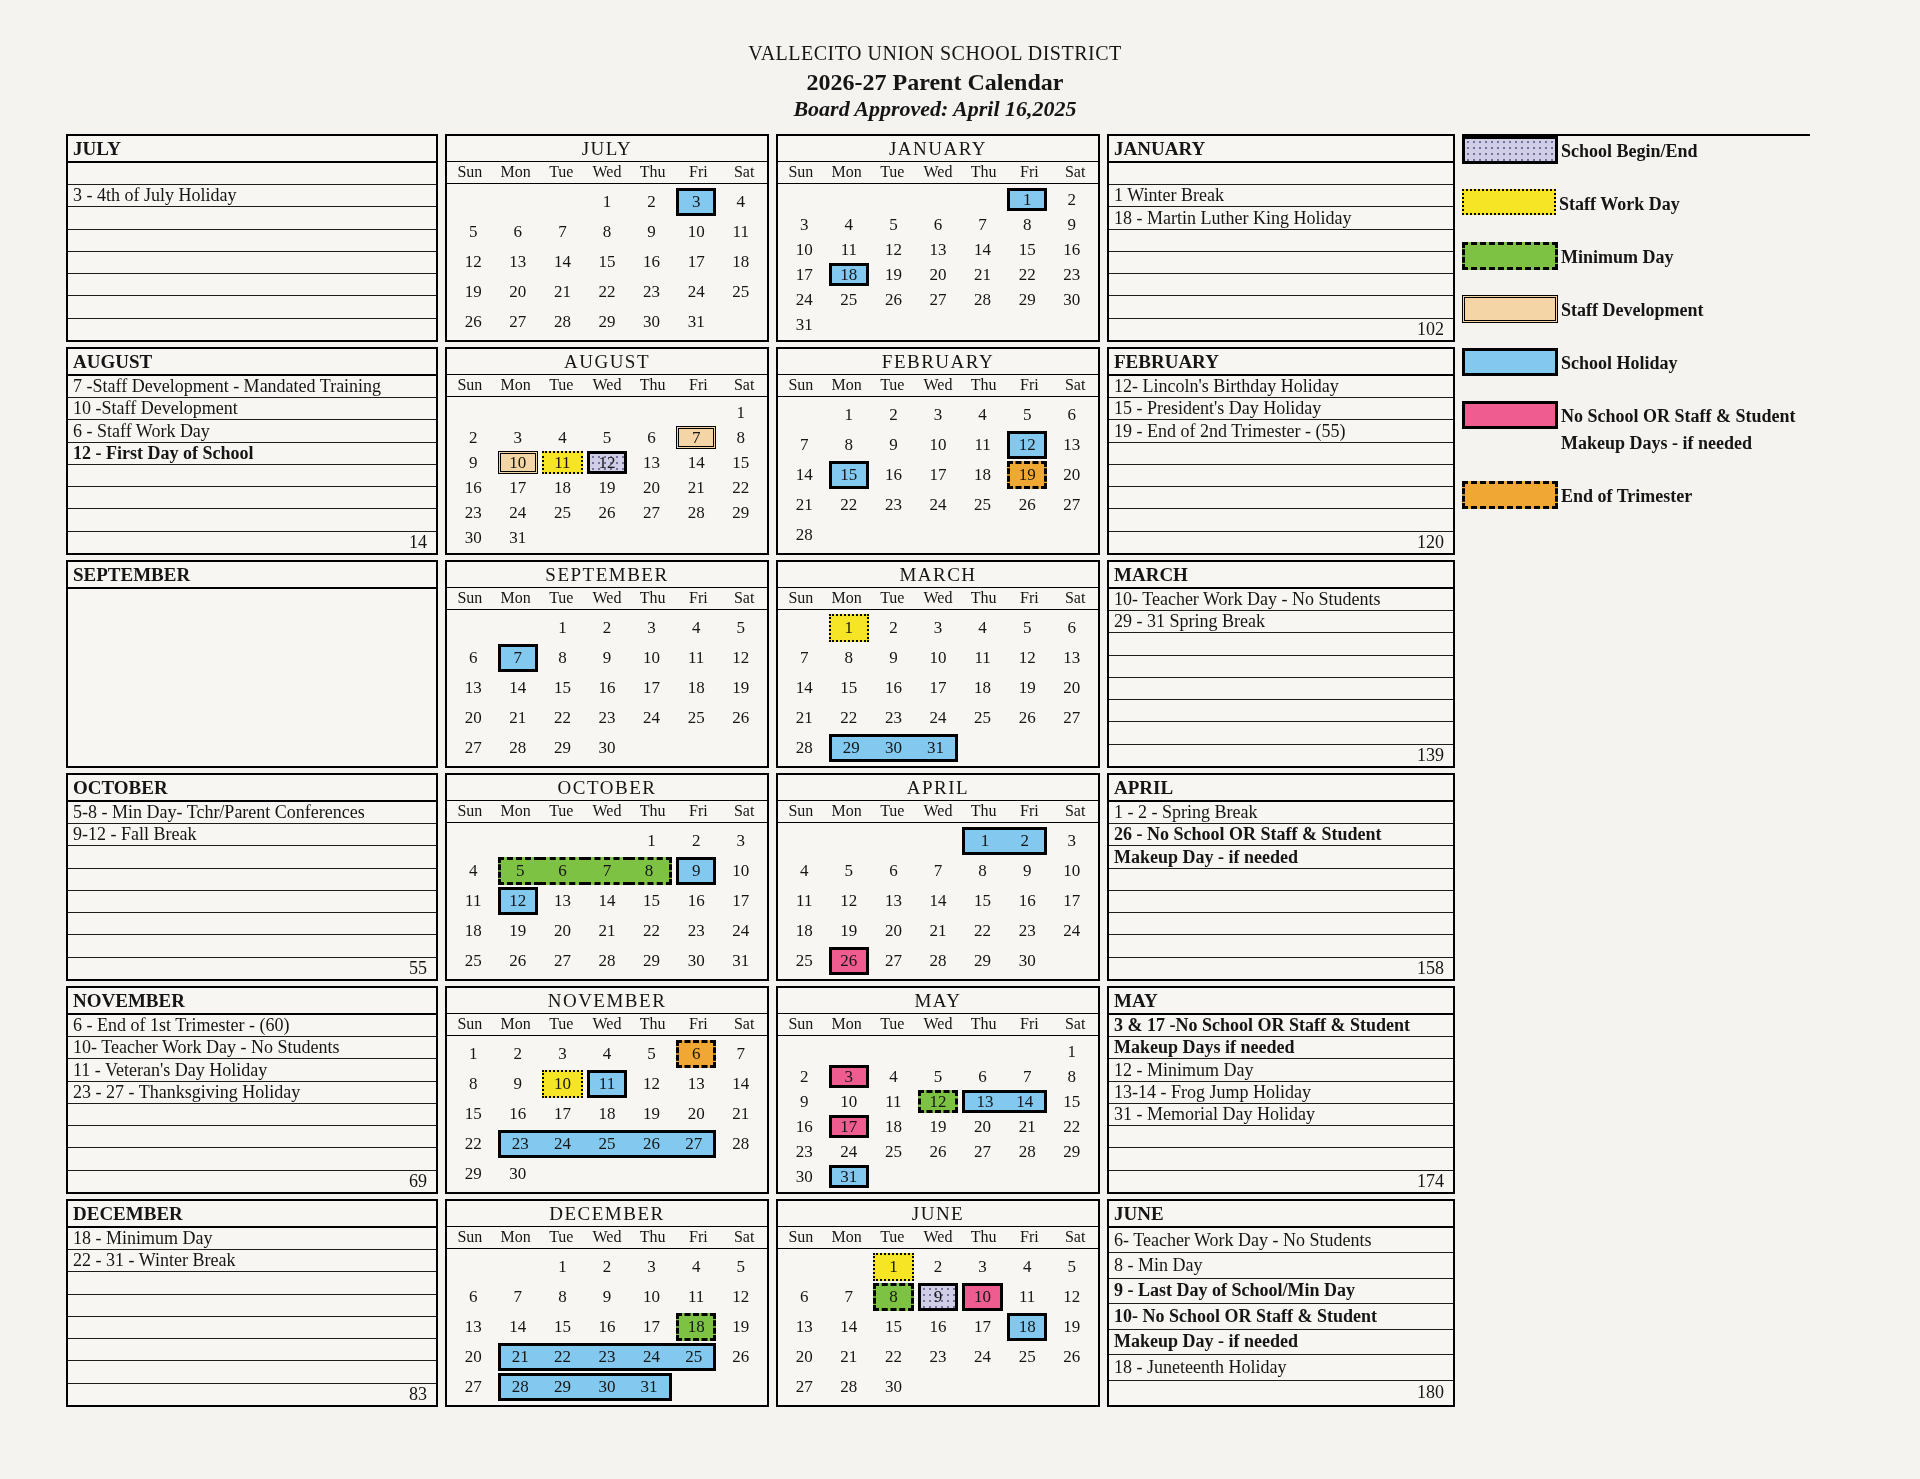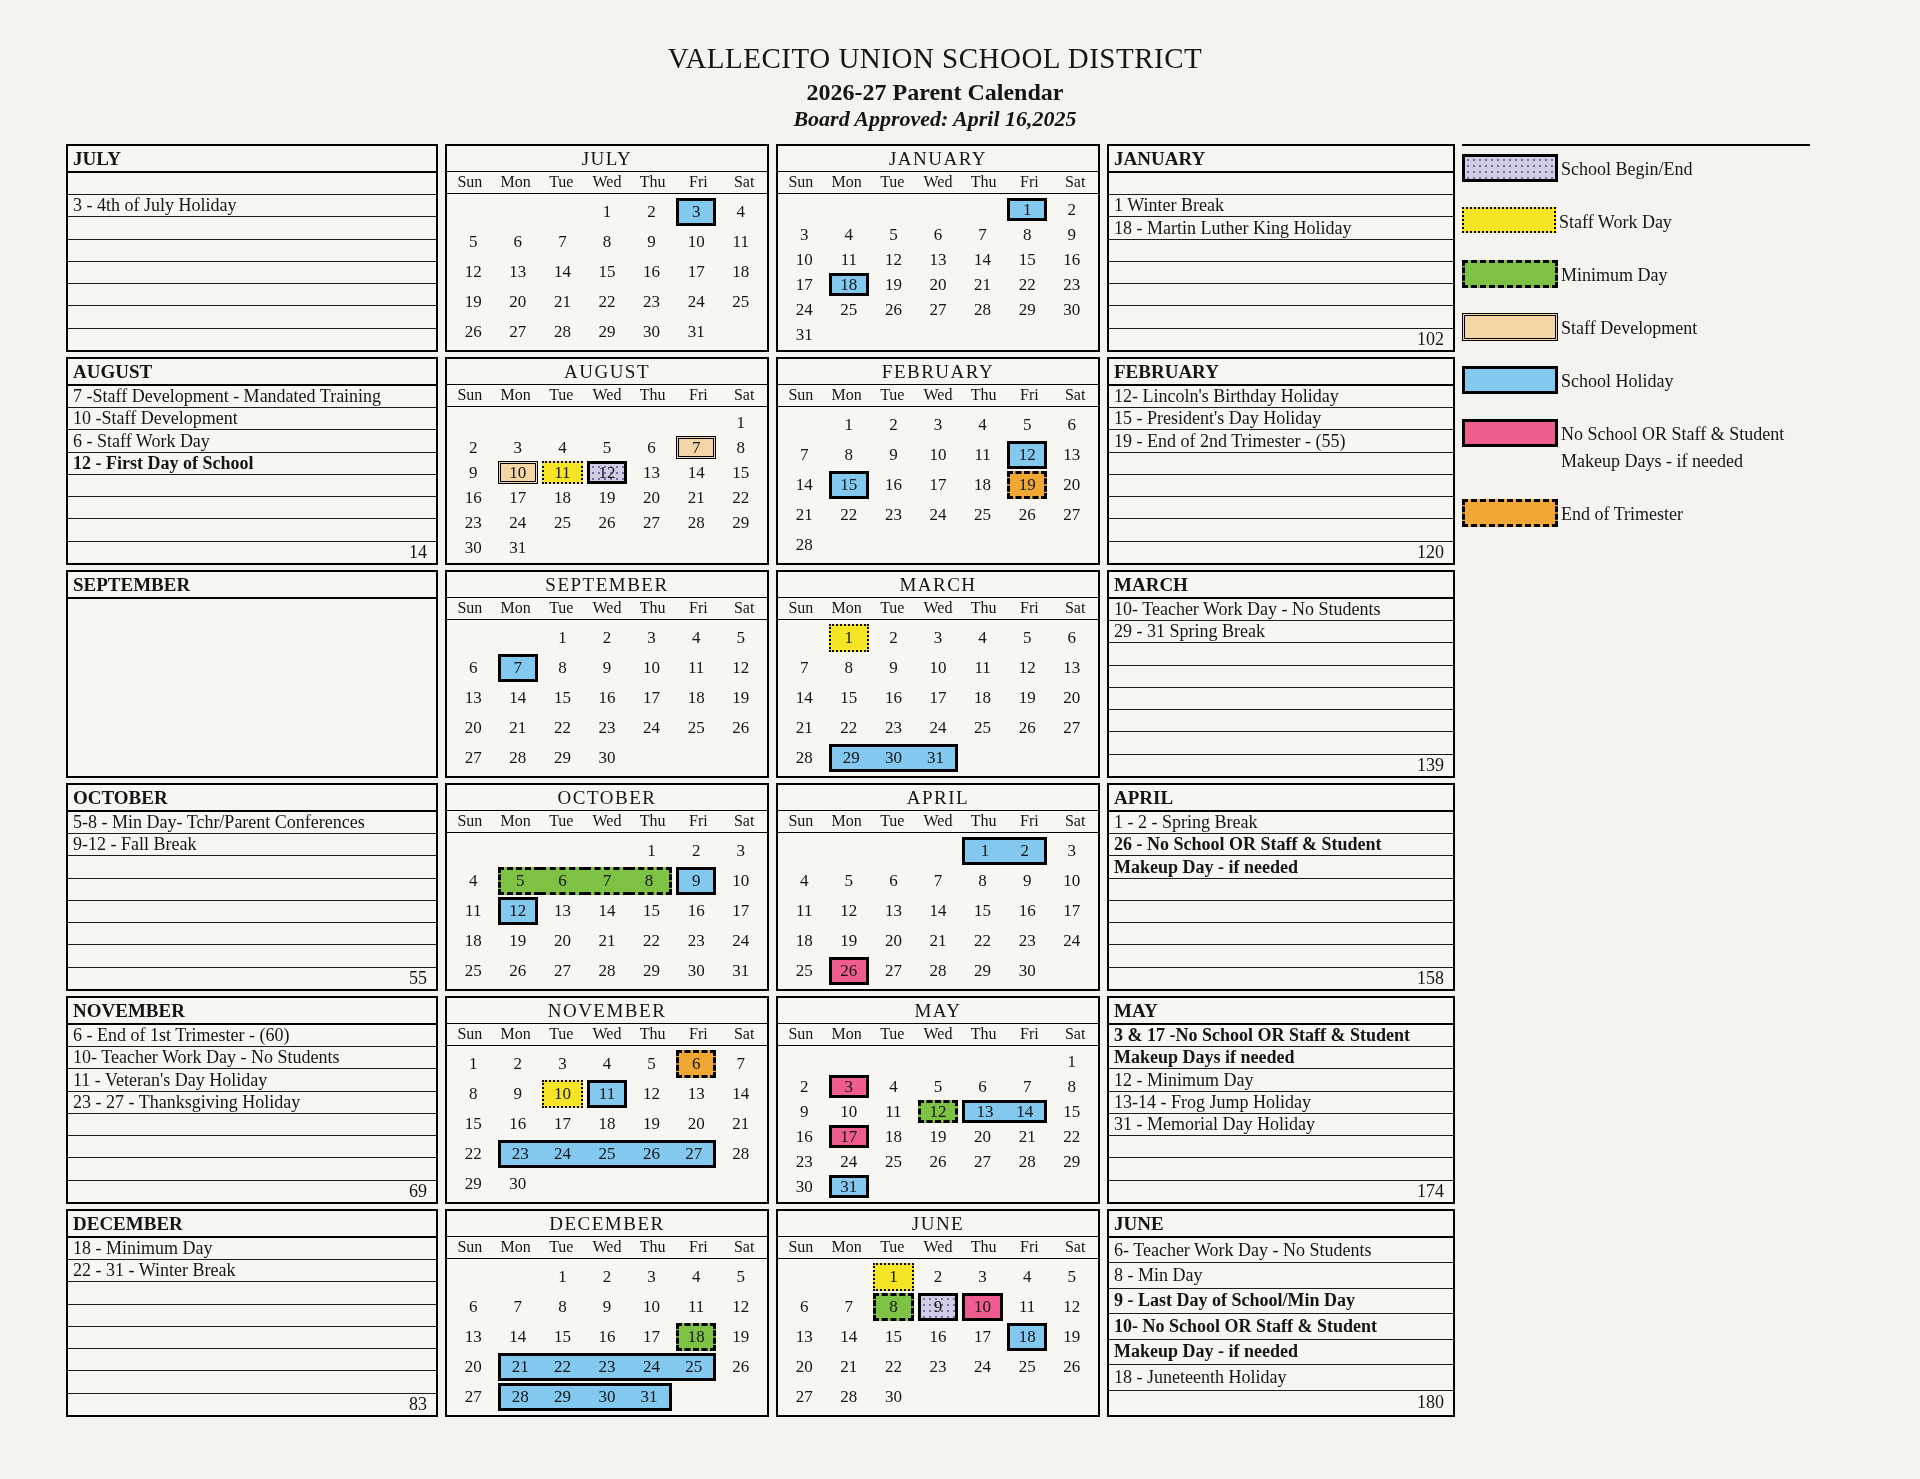--- a/index.html
+++ b/index.html
@@ -1,29 +1,29 @@
 <!DOCTYPE html>
 <html style="--c-holiday: #82c8ef; --c-makeup: #ef5d90; --c-minday: #7dc243; --c-staffwork: #f6e524; --c-staffdev: #f4d5a6; --c-begin: #d0cde6; --c-trimester: #f1a733;"><head>
 <meta charset="utf-8">
 <style>
   html,body{margin:0;padding:0;background:#cfcdca;}
   .page{width:1920px;height:1479px;background:#f5f3ef;position:relative;overflow:hidden;
         font-family:"Liberation Serif",serif;color:#151515;}
   
   .doc-header{padding-top:42px;width:1760px;margin-left:55px;text-align:center;}
-  .t-district{font-size:29px;letter-spacing:.5px;}
+  .t-district{font-size:20px;letter-spacing:.5px;}
   .t-title{font-size:24px;font-weight:bold;margin-top:4px;}
   .t-approved{font-size:22px;font-weight:bold;font-style:italic;margin-top:0;}
 
   
   .board{display:flex;gap:7px;margin:12px 0 0 66px;align-items:flex-start;}
   .notes-col{width:372px;display:flex;flex-direction:column;gap:5px;flex:0 0 auto;}
   .notes-col.right{width:348px;}
   .cal-col{width:324px;display:flex;flex-direction:column;gap:5px;flex:0 0 auto;}
-  .legend-col{width:348px;flex:0 0 auto;border-top:2.5px solid #000;padding-top:8px;}
+  .legend-col{width:348px;flex:0 0 auto;border-top:2.5px solid #000;font-weight:bold;}
 
   .notes-section,.cal-section{border:2px solid #000;height:208px;display:flex;flex-direction:column;
         background:#f8f6f2;box-sizing:border-box;}
   .notes-header{font-weight:bold;font-size:19px;line-height:1.15;padding:2px 5px 1px;border-bottom:2px solid #000;flex:0 0 auto;}
   .notes-rows{flex:1 1 auto;display:flex;flex-direction:column;min-height:0;}
   .note-row{flex:1 1 0;border-bottom:1.5px solid #1c1c1c;font-size:18px;padding:0 5px;
         display:flex;align-items:center;white-space:nowrap;overflow:hidden;}
   .note-row:last-child{border-bottom:none;}
   .note-row.bold{font-weight:bold;}
   .note-row.count{justify-content:flex-end;padding-right:9px;font-size:18px;text-align:center;}

